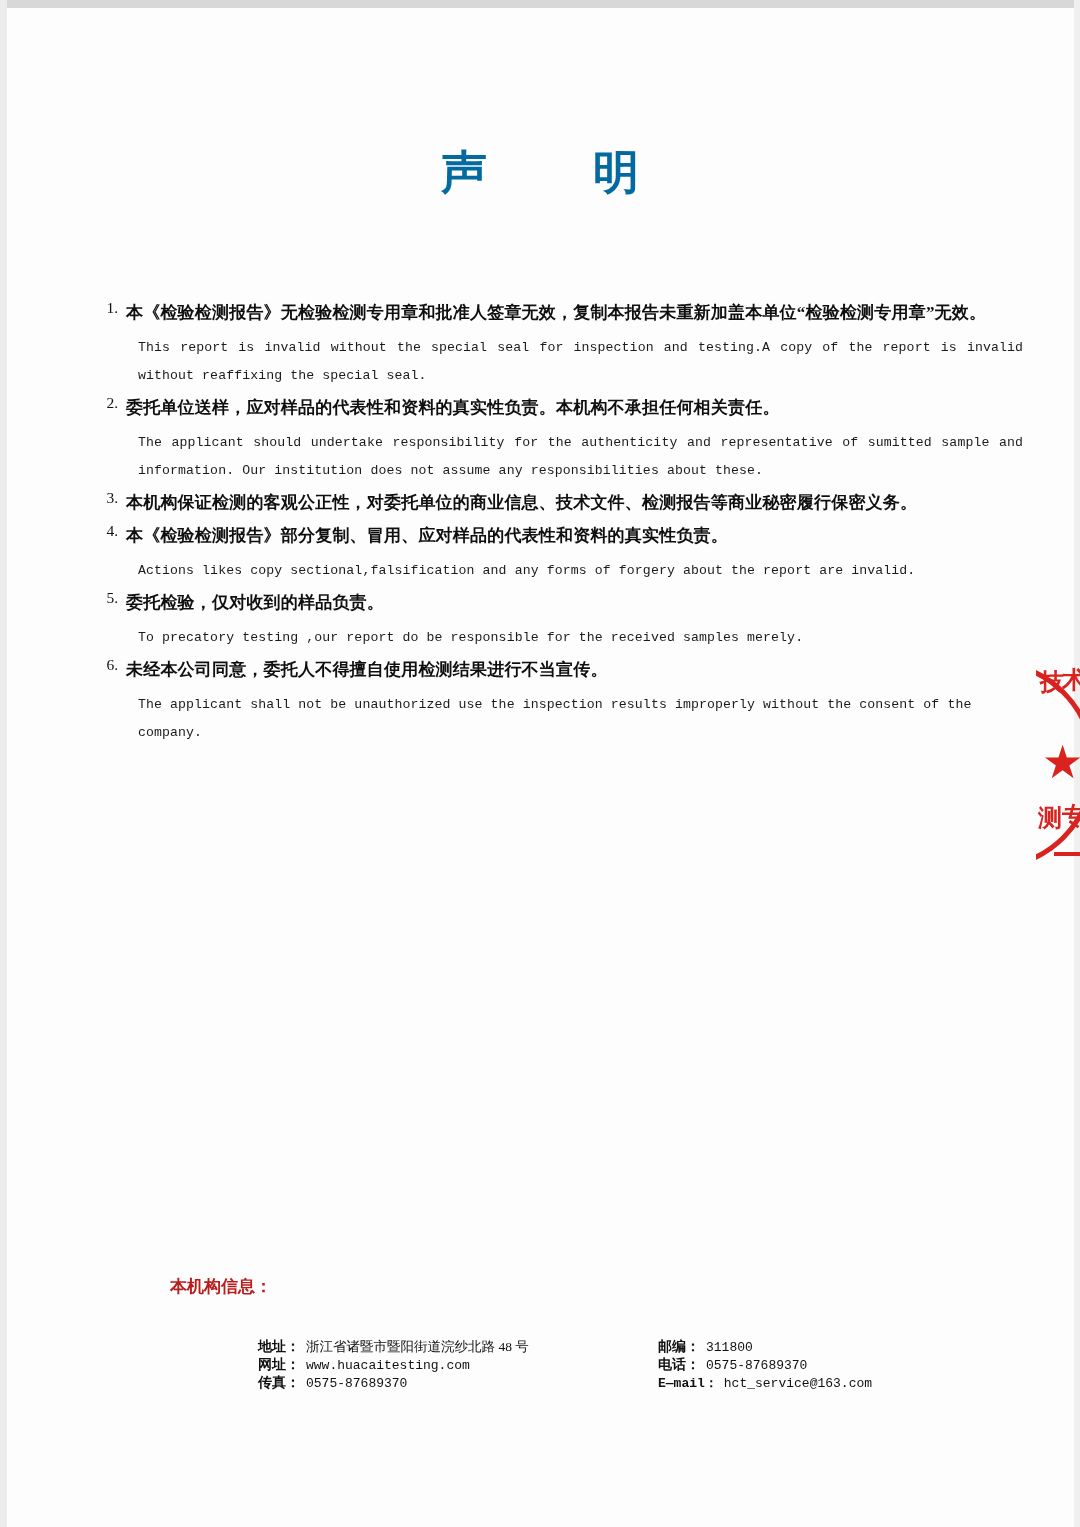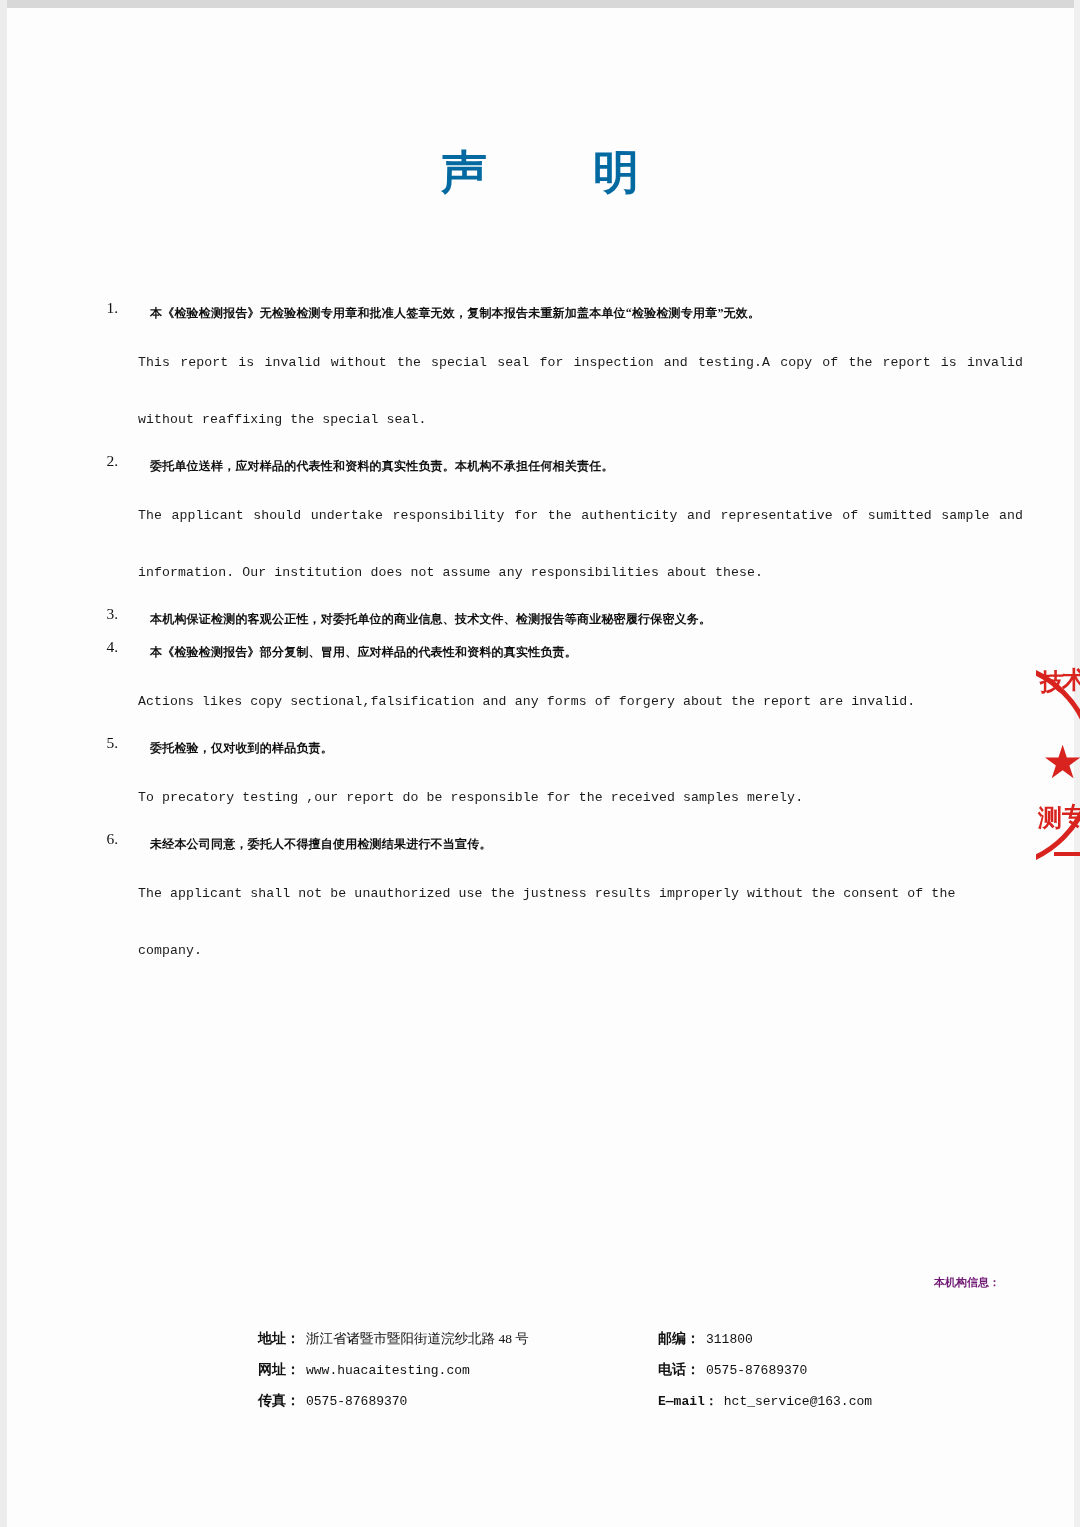--- a/index.html
+++ b/index.html
@@ -79,34 +79,34 @@
   .clause-num {
     width: 40px;
     flex: 0 0 40px;
     text-align: right;
     font-size: 15.5px;
     font-family: "Liberation Serif", serif;
     color: #111;
     padding-top: 1px;
   }
   .clause-cn {
-    margin-left: 32px;
-    font-family: "Liberation Serif", serif;
-    font-weight: bold;
-    font-size: 12px;
+    margin-left: 8px;
+    font-family: "Liberation Serif", serif;
+    font-weight: bold;
+    font-size: 17px;
     line-height: 30px;
     color: #0f0f0f;
     letter-spacing: 0.2px;
   }
   .clause-en {
     margin-left: 60px;
     margin-top: 6px;
     font-family: "Liberation Mono", monospace;
     font-size: 13.2px;
-    line-height: 57px;
+    line-height: 28px;
     color: #1b1b1b;
     letter-spacing: 0.1px;
     text-align: justify;
     width: 885px;
   }
   .clause-en.nowrap-short {
     text-align: left;
     font-family: Liberation Mono, monospace;
   }
 
@@ -171,30 +171,28 @@
 
   .footer {
     position: absolute;
     left: 170px;
     top: 1275px;
     width: 830px;
     font-family: "Liberation Serif", serif;
   }
   .footer-title {
     font-weight: bold;
-    font-size: 11px;
-    color: #701a75;
+    font-size: 17px;
+    color: #b91c1c;
     margin-bottom: 10px;
-    text-align: right;
   }
   .footer-grid {
     margin-left: 88px;
     display: grid;
     grid-template-columns: 400px 1fr;
-    row-gap: 13px;
     margin-top: 40px;
   }
   .f-label {
     font-weight: bold;
     font-size: 14px;
     color: #111;
   }
   .f-val {
     font-size: 13.5px;
     color: #111;
@@ -253,21 +251,21 @@
         <div class="clause-cn">委托检验，仅对收到的样品负责。</div>
       </div>
       <div class="clause-en nowrap-short">To precatory testing ,our report do be responsible for the received samples merely.</div>
     </div>
 
     <div class="clause">
       <div class="clause-head">
         <div class="clause-num">6.</div>
         <div class="clause-cn">未经本公司同意，委托人不得擅自使用检测结果进行不当宣传。</div>
       </div>
-      <div class="clause-en nowrap-short">The applicant shall not be unauthorized use the justness results improperly without the consent of the company.</div>
+      <div class="clause-en nowrap-short">The applicant shall not be unauthorized use the inspection results improperly without the consent of the company.</div>
     </div>
 
   </div>
 
   <div class="stamp">
     <div class="ring"></div>
     <div class="ch ch1">技</div>
     <div class="ch ch2">术</div>
     <div class="star">★</div>
     <div class="ch ch3">测</div>

